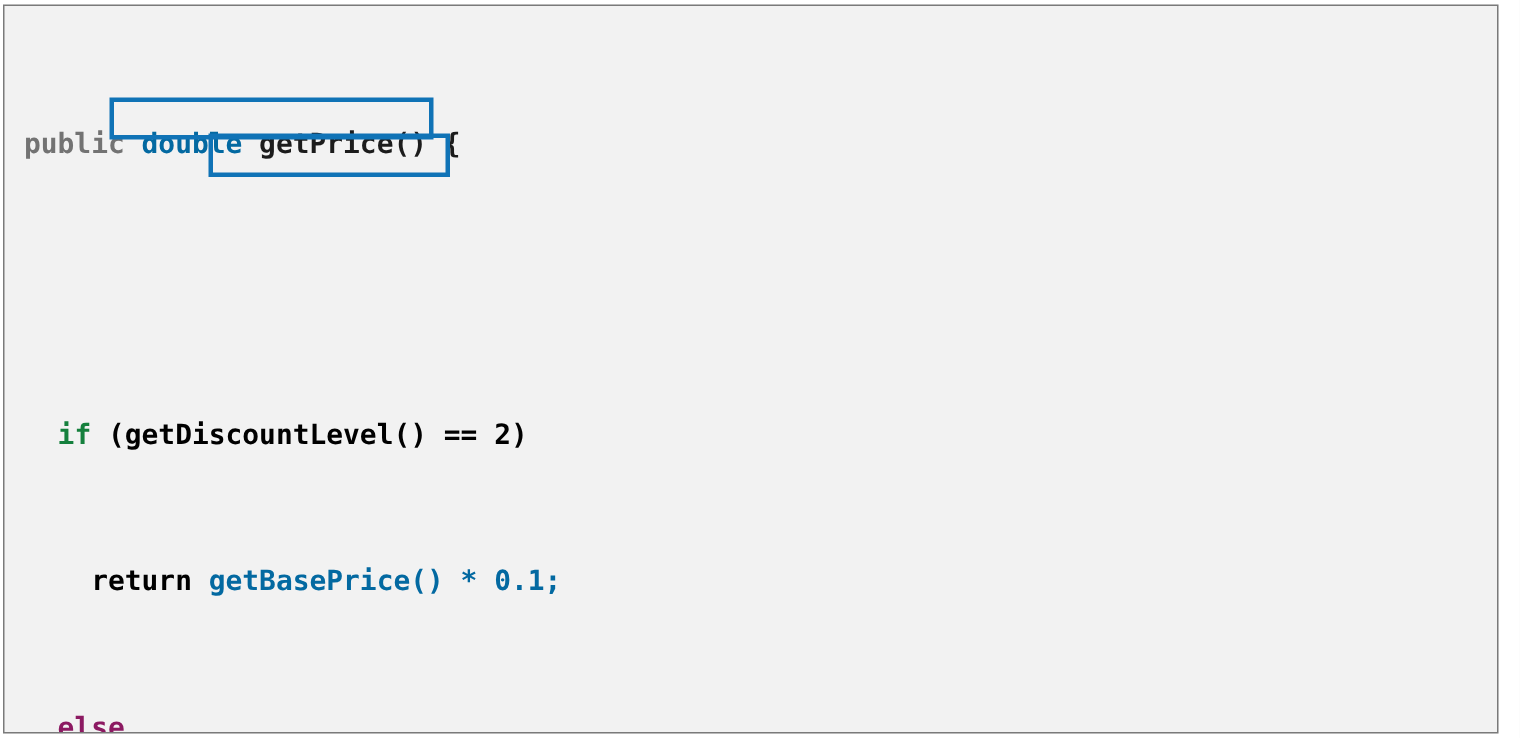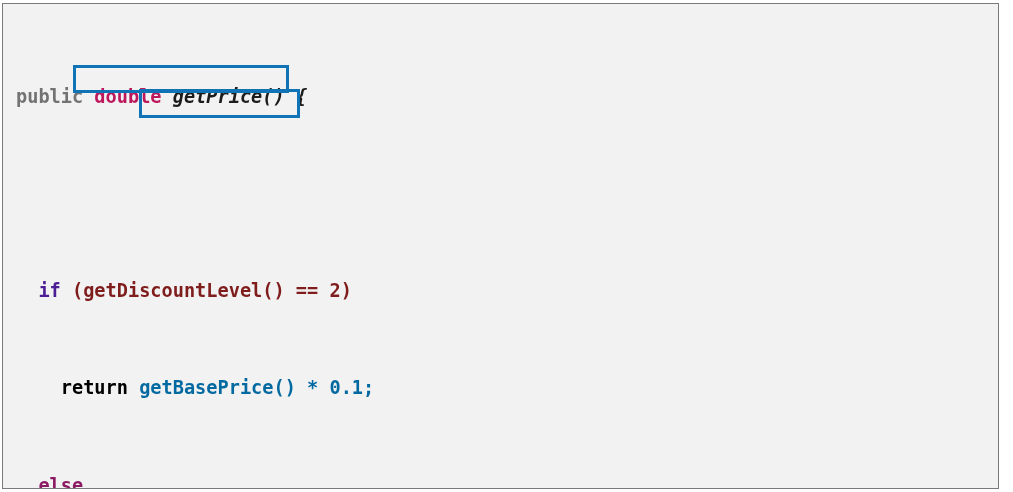--- a/index.html
+++ b/index.html
@@ -70,25 +70,25 @@
     height: 29px;
   }
 </style>
 </head>
 <body>
 
 <div id="code-panel" style="background: rgb(242, 242, 242); border-color: rgb(122, 122, 122);">
 
   <div id="code-block">
 
-    <span class="ln"><span class="kw" style="color: #737373;">public</span><span class="kw" style="color: #be185d;"> double</span><span class="plain" style="color: rgb(28, 28, 28); font-style: italic;"> getPrice() {</span></span>
+    <span class="ln"><span class="kw" style="color: #737373;">public</span><span class="kw" style="color: #0369a1;"> double</span><span class="plain" style="color: rgb(28, 28, 28);"> getPrice() {</span></span>
 
     <span class="ln"> </span>
 
-    <span class="ln"><span class="plain" style="color: rgb(28, 28, 28);">  </span><span class="kw" style="color: #4c1d95;">if</span><span class="plain" style="color: #7f1d1d;"> (getDiscountLevel() == 2)</span></span>
+    <span class="ln"><span class="plain" style="color: rgb(28, 28, 28);">  </span><span class="kw" style="color: #15803d;">if</span><span class="plain" style="color: #000000;"> (getDiscountLevel() == 2)</span></span>
 
     <span class="ln"><span class="plain" style="color: rgb(28, 28, 28);">    </span><span class="kw" style="color: #000000;">return</span><span class="plain" style="color: #0369a1;"> getBasePrice() * 0.1;</span></span>
 
     <span class="ln"><span class="plain" style="color: rgb(28, 28, 28);">  </span><span class="kw" style="color: rgb(140, 26, 98);">else</span></span>
 
     
 
     
 
     

